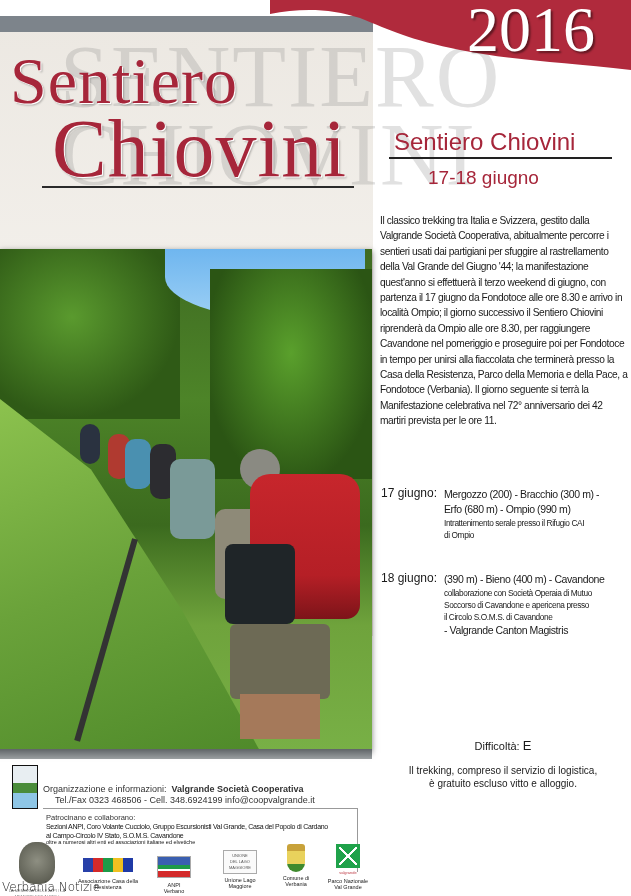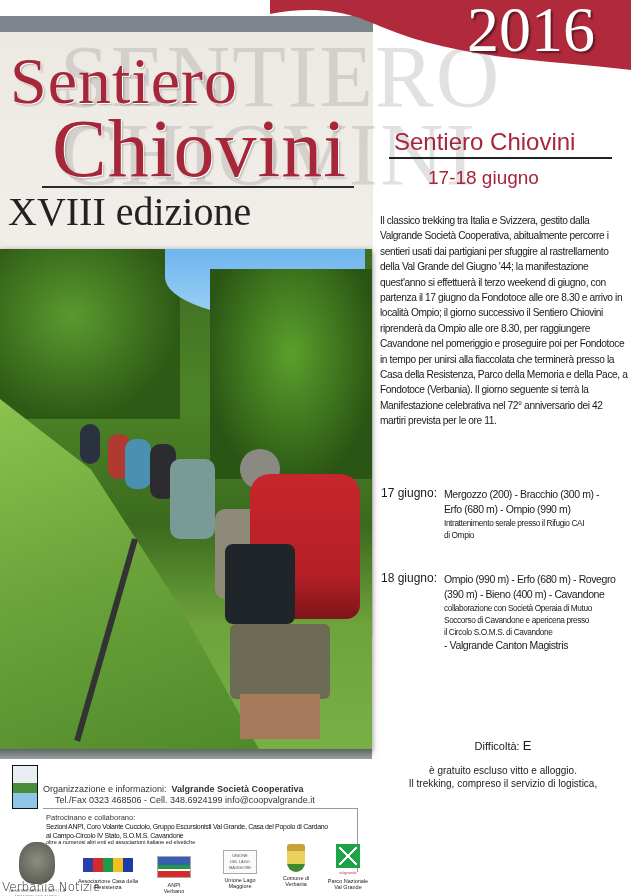--- a/index.html
+++ b/index.html
@@ -118,21 +118,20 @@
 
 <div class="left-panel">
   <div class="top-band"></div>
   <div class="watermark">
     <div>SENTIERO</div>
     <div>CHIOVINI</div>
   </div>
   <div class="title-sentiero">Sentiero</div>
   <div class="title-chiovini">Chiovini</div>
   <div class="title-rule"></div>
-  <div class="edizione">XVIII edizione</div>
 
   <div class="photo">
     <div class="tree-left"></div>
     <div class="sky"></div>
     <div class="tree-right"></div>
     <div class="grass"></div>
     <div class="hiker-small" style="left:80px;top:175px;width:20px;height:40px;background:#2a3240;"></div>
     <div class="hiker-small" style="left:108px;top:185px;width:22px;height:45px;background:#b03a30;"></div>
     <div class="hiker-small" style="left:125px;top:190px;width:26px;height:50px;background:#4a90b0;"></div>
     <div class="hiker-small" style="left:150px;top:195px;width:26px;height:55px;background:#2c2c30;"></div>
@@ -213,30 +212,29 @@
 <div class="day day-17">17 giugno:</div>
 <div class="itin itin-17">
   <div class="big">Mergozzo (200) - Bracchio (300 m) -</div>
   <div class="big">Erfo (680 m) - Ompio (990 m)</div>
   <div class="small">Intrattenimento serale presso il Rifugio CAI</div>
   <div class="small">di Ompio</div>
 </div>
 
 <div class="day day-18">18 giugno:</div>
 <div class="itin itin-18">
-  <div class="big">Ompio (990 m) - Erfo (680 m) -  Rovegro</div>
   <div class="big">(390 m) - Bieno (400 m) - Cavandone</div>
   <div class="small">collaborazione con Società Operaia di Mutuo</div>
   <div class="small">Soccorso di Cavandone e apericena presso</div>
   <div class="small">il Circolo S.O.M.S. di Cavandone</div>
   <div class="big">- Valgrande Canton Magistris</div>
 </div>
 
 <div class="difficolta">
   <span>Difficoltà:</span>
   <span class="grade">E</span>
 </div>
 <div class="costo">
+  <div>Il trekking, compreso il servizio di logistica,</div>
   <div>è gratuito escluso vitto e alloggio.</div>
-  <div>Il trekking, compreso il servizio di logistica,</div>
 </div>
 
 <div class="source">Verbania Notizie</div>
 
 </body></html>

